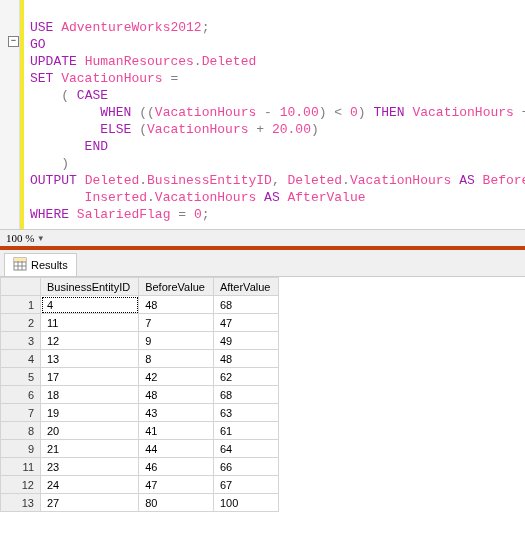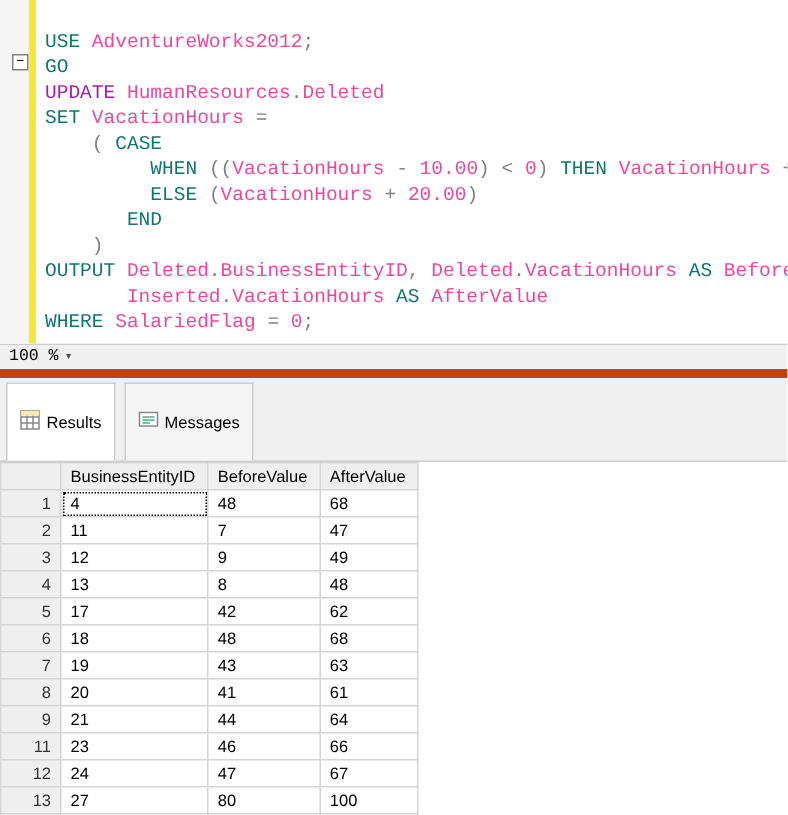--- a/index.html
+++ b/index.html
@@ -26,61 +26,61 @@
     position: absolute;
     left: 20px; top: 0; bottom: 0;
     width: 4px;
     background: #f5e832;
   }
   .code {
     margin-left: 30px;
     line-height: 17px;
     white-space: pre;
   }
-  .kw { color: #0f766e; }
+  .kw { color: #a21caf; }
   .pink { color: #a21caf; }
   .ident { color: #ec4899; }
   .op { color: #808080; }
   .num { color: #ec4899; }
   .outline-box {
     position: absolute;
     left: 8px;
     width: 11px; height: 11px;
     border: 1px solid #808080;
     background: #fff;
     font-size: 9px;
     line-height: 9px;
     text-align: center;
     color: #000;
   }
   .zoom-bar {
     border-top: 1px solid #ccc;
-    border-bottom: 6px solid #c2410c;
+    border-bottom: 4px solid #c2410c;
     background: #f0f0f0;
     padding: 2px 6px;
-    font-family: Liberation Mono, monospace;
+    font-family: Liberation Serif, serif;
     font-size: 11px;
     display: flex;
     align-items: center;
     gap: 2px;
   }
   .zoom-bar .dash { color: #555; margin-left: 2px; font-size:9px;}
   .tabs {
     display: flex;
     background: #f0f0f0;
     border-bottom: 1px solid #ccc;
     font-family: 'Segoe UI', Tahoma, sans-serif;
     font-size: 11px;
     padding-top: 3px;
   }
   .tab {
     display: flex;
     align-items: center;
     gap: 4px;
-    padding: 17px 8px;
+    padding: 3px 8px;
     border: 1px solid #ccc;
     border-bottom: none;
     background: #fff;
     margin-right: 2px;
     margin-left: 4px;
     cursor: pointer;
     text-align: center;
   }
   .tab.inactive { background: #f5f5f5; }
   .icon { display:inline-block; }
@@ -151,31 +151,20 @@
           <rect x="1" y="1" width="12" height="12" fill="#fff" stroke="#888"></rect>
           <line x1="1" y1="5" x2="13" y2="5" stroke="#888"></line>
           <line x1="1" y1="9" x2="13" y2="9" stroke="#888"></line>
           <line x1="5" y1="1" x2="5" y2="13" stroke="#888"></line>
           <line x1="9" y1="1" x2="9" y2="13" stroke="#888"></line>
           <rect x="1" y="1" width="12" height="3" fill="#ffe9a8" stroke="none"></rect>
         </svg>
     </span>
     <span>Results</span>
   </div>
-  <div class="tab inactive">
-    <span class="icon">
-      <svg width="14" height="14" viewBox="0 0 14 14">
-          <rect x="1" y="2" width="12" height="9" fill="#fff" stroke="#888"></rect>
-          <line x1="3" y1="5" x2="11" y2="5" stroke="#5a8"></line>
-          <line x1="3" y1="7" x2="11" y2="7" stroke="#5a8"></line>
-          <line x1="3" y1="9" x2="8" y2="9" stroke="#5a8"></line>
-        </svg>
-    </span>
-    <span>Messages</span>
-  </div>
 </div>
 
 <div class="grid-area">
   <table class="grid" id="grid">
     <thead>
       <tr>
         <th class="corner"></th>
         <th>BusinessEntityID</th>
         <th>BeforeValue</th>
         <th>AfterValue</th>
@@ -247,21 +236,15 @@
           <td>24</td>
           <td>47</td>
           <td>67</td>
         </tr>
         <tr>
           <td class="rownum">13</td>
           <td>27</td>
           <td>80</td>
           <td>100</td>
         </tr>
-        <tr>
-          <td class="rownum">14</td>
-          <td>28</td>
-          <td>21</td>
-          <td>41</td>
-        </tr>
       </tbody>
   </table>
 </div>
 
 </body></html>

